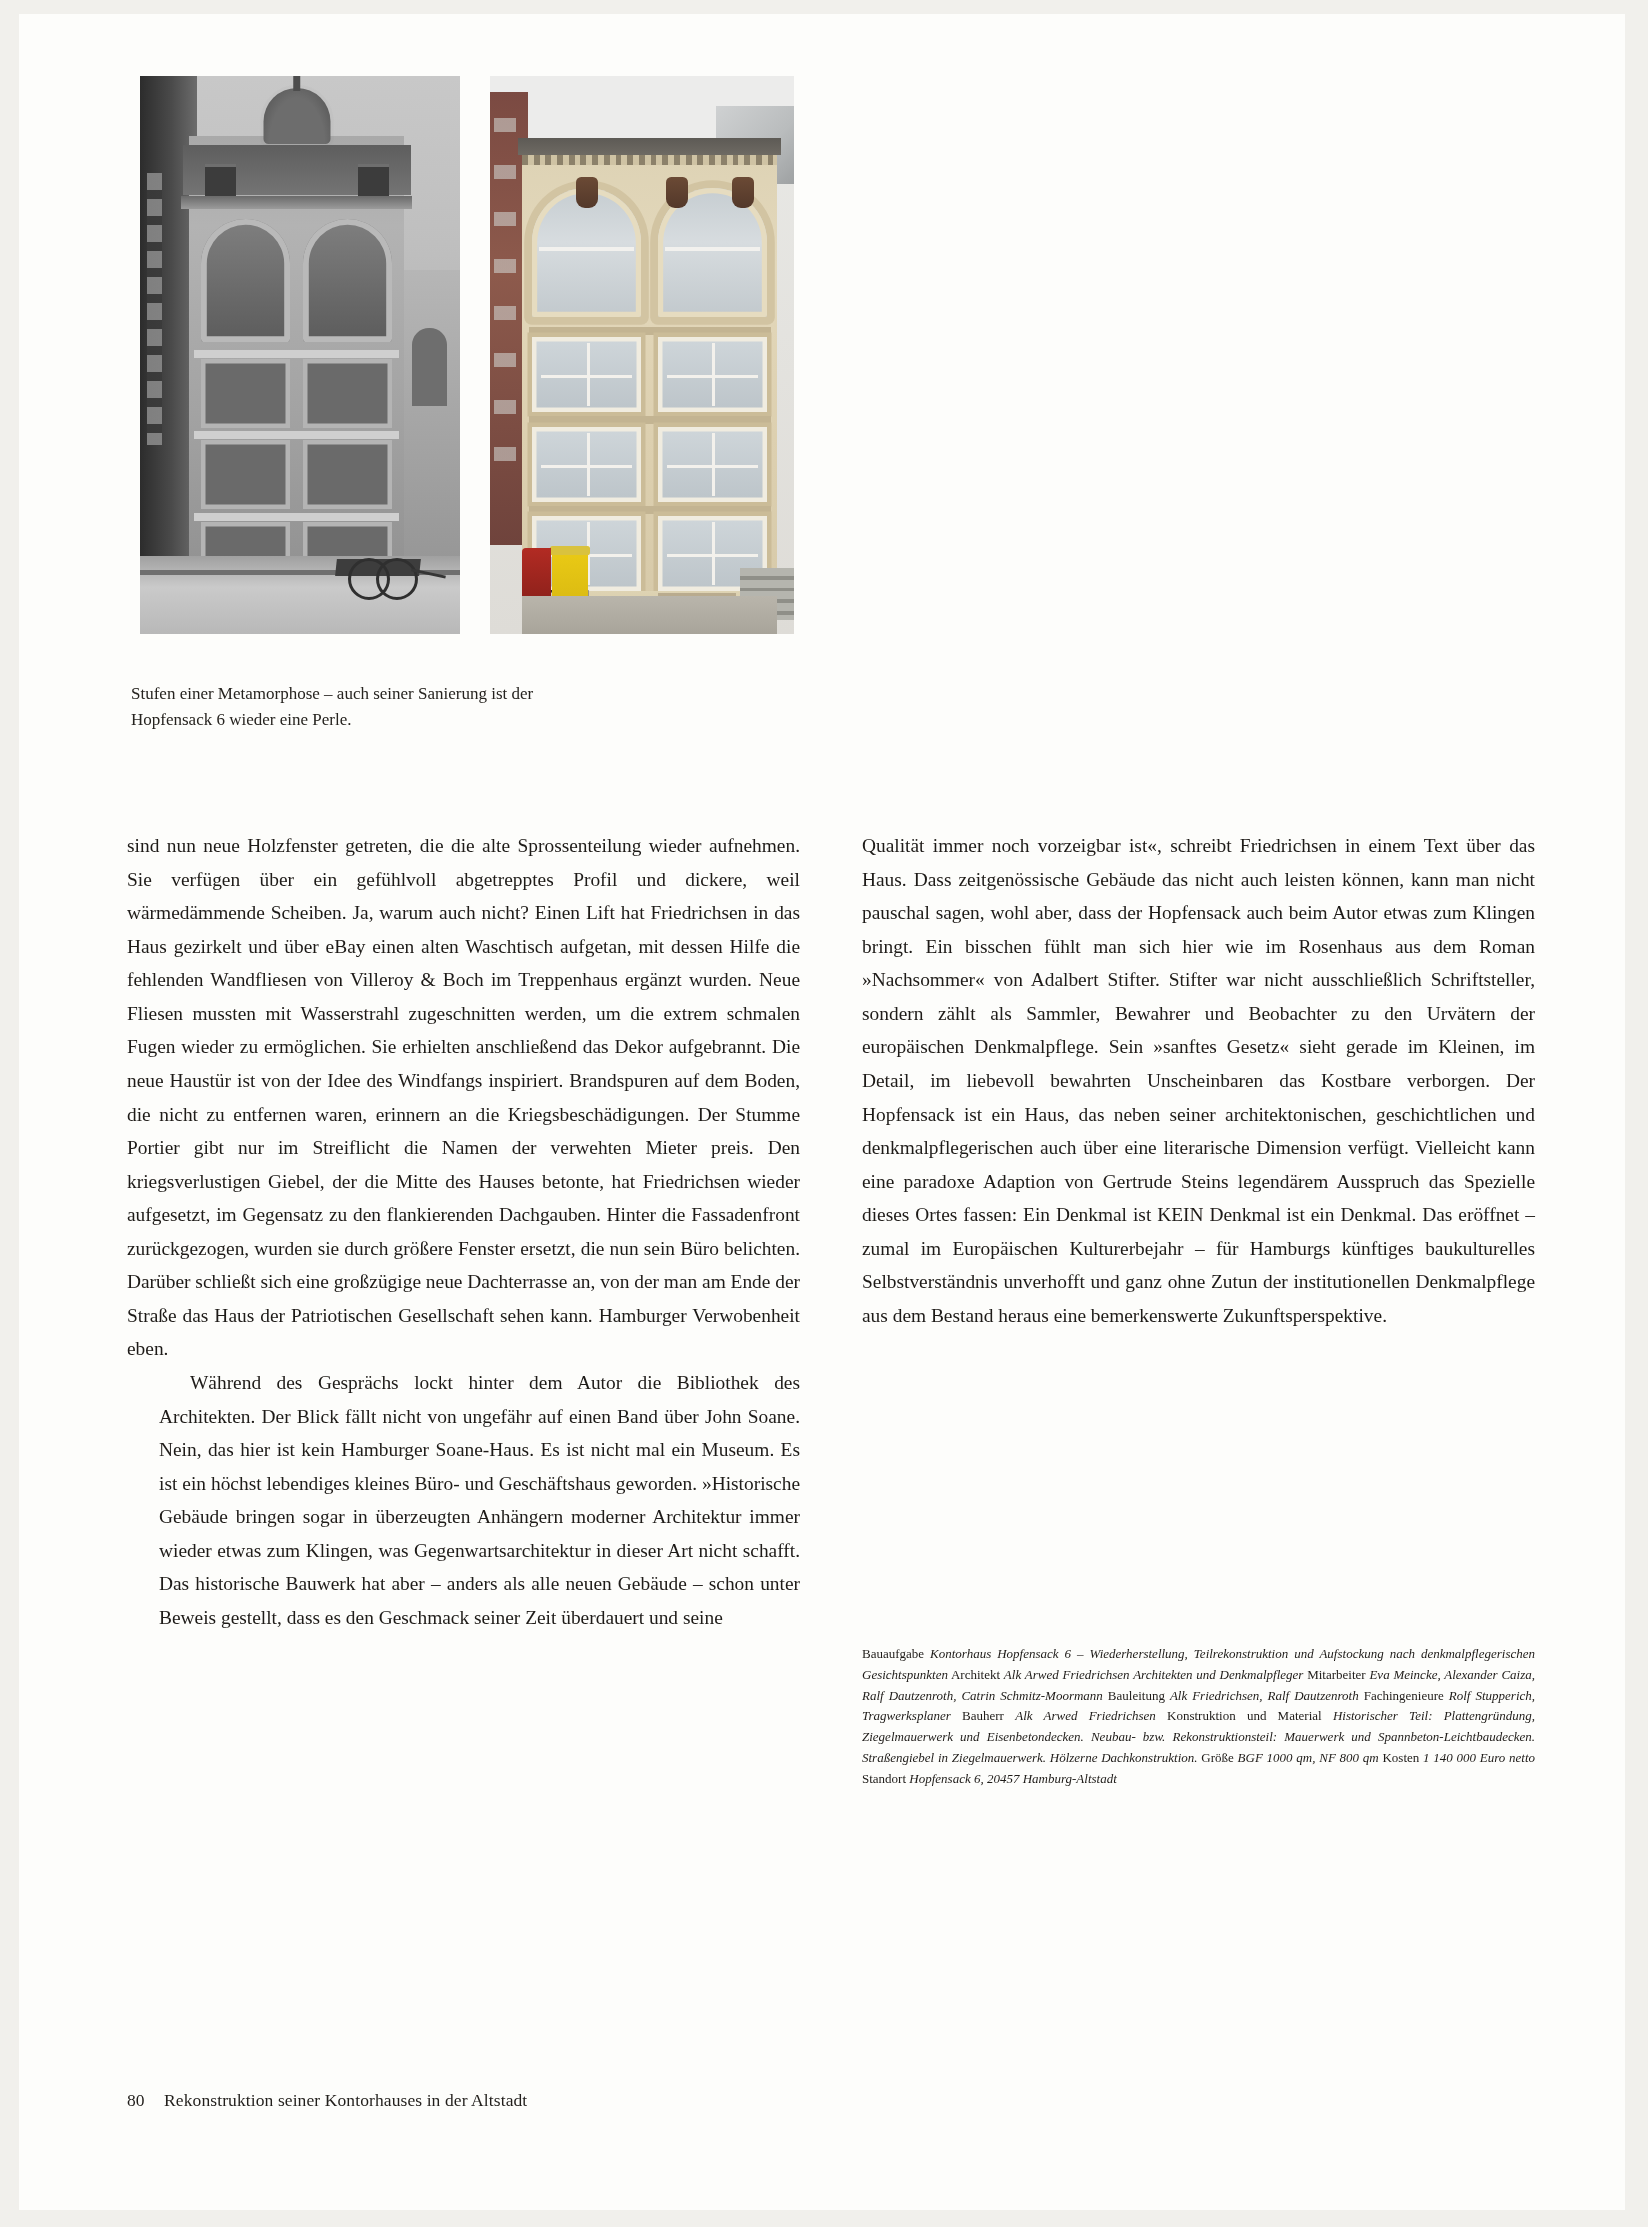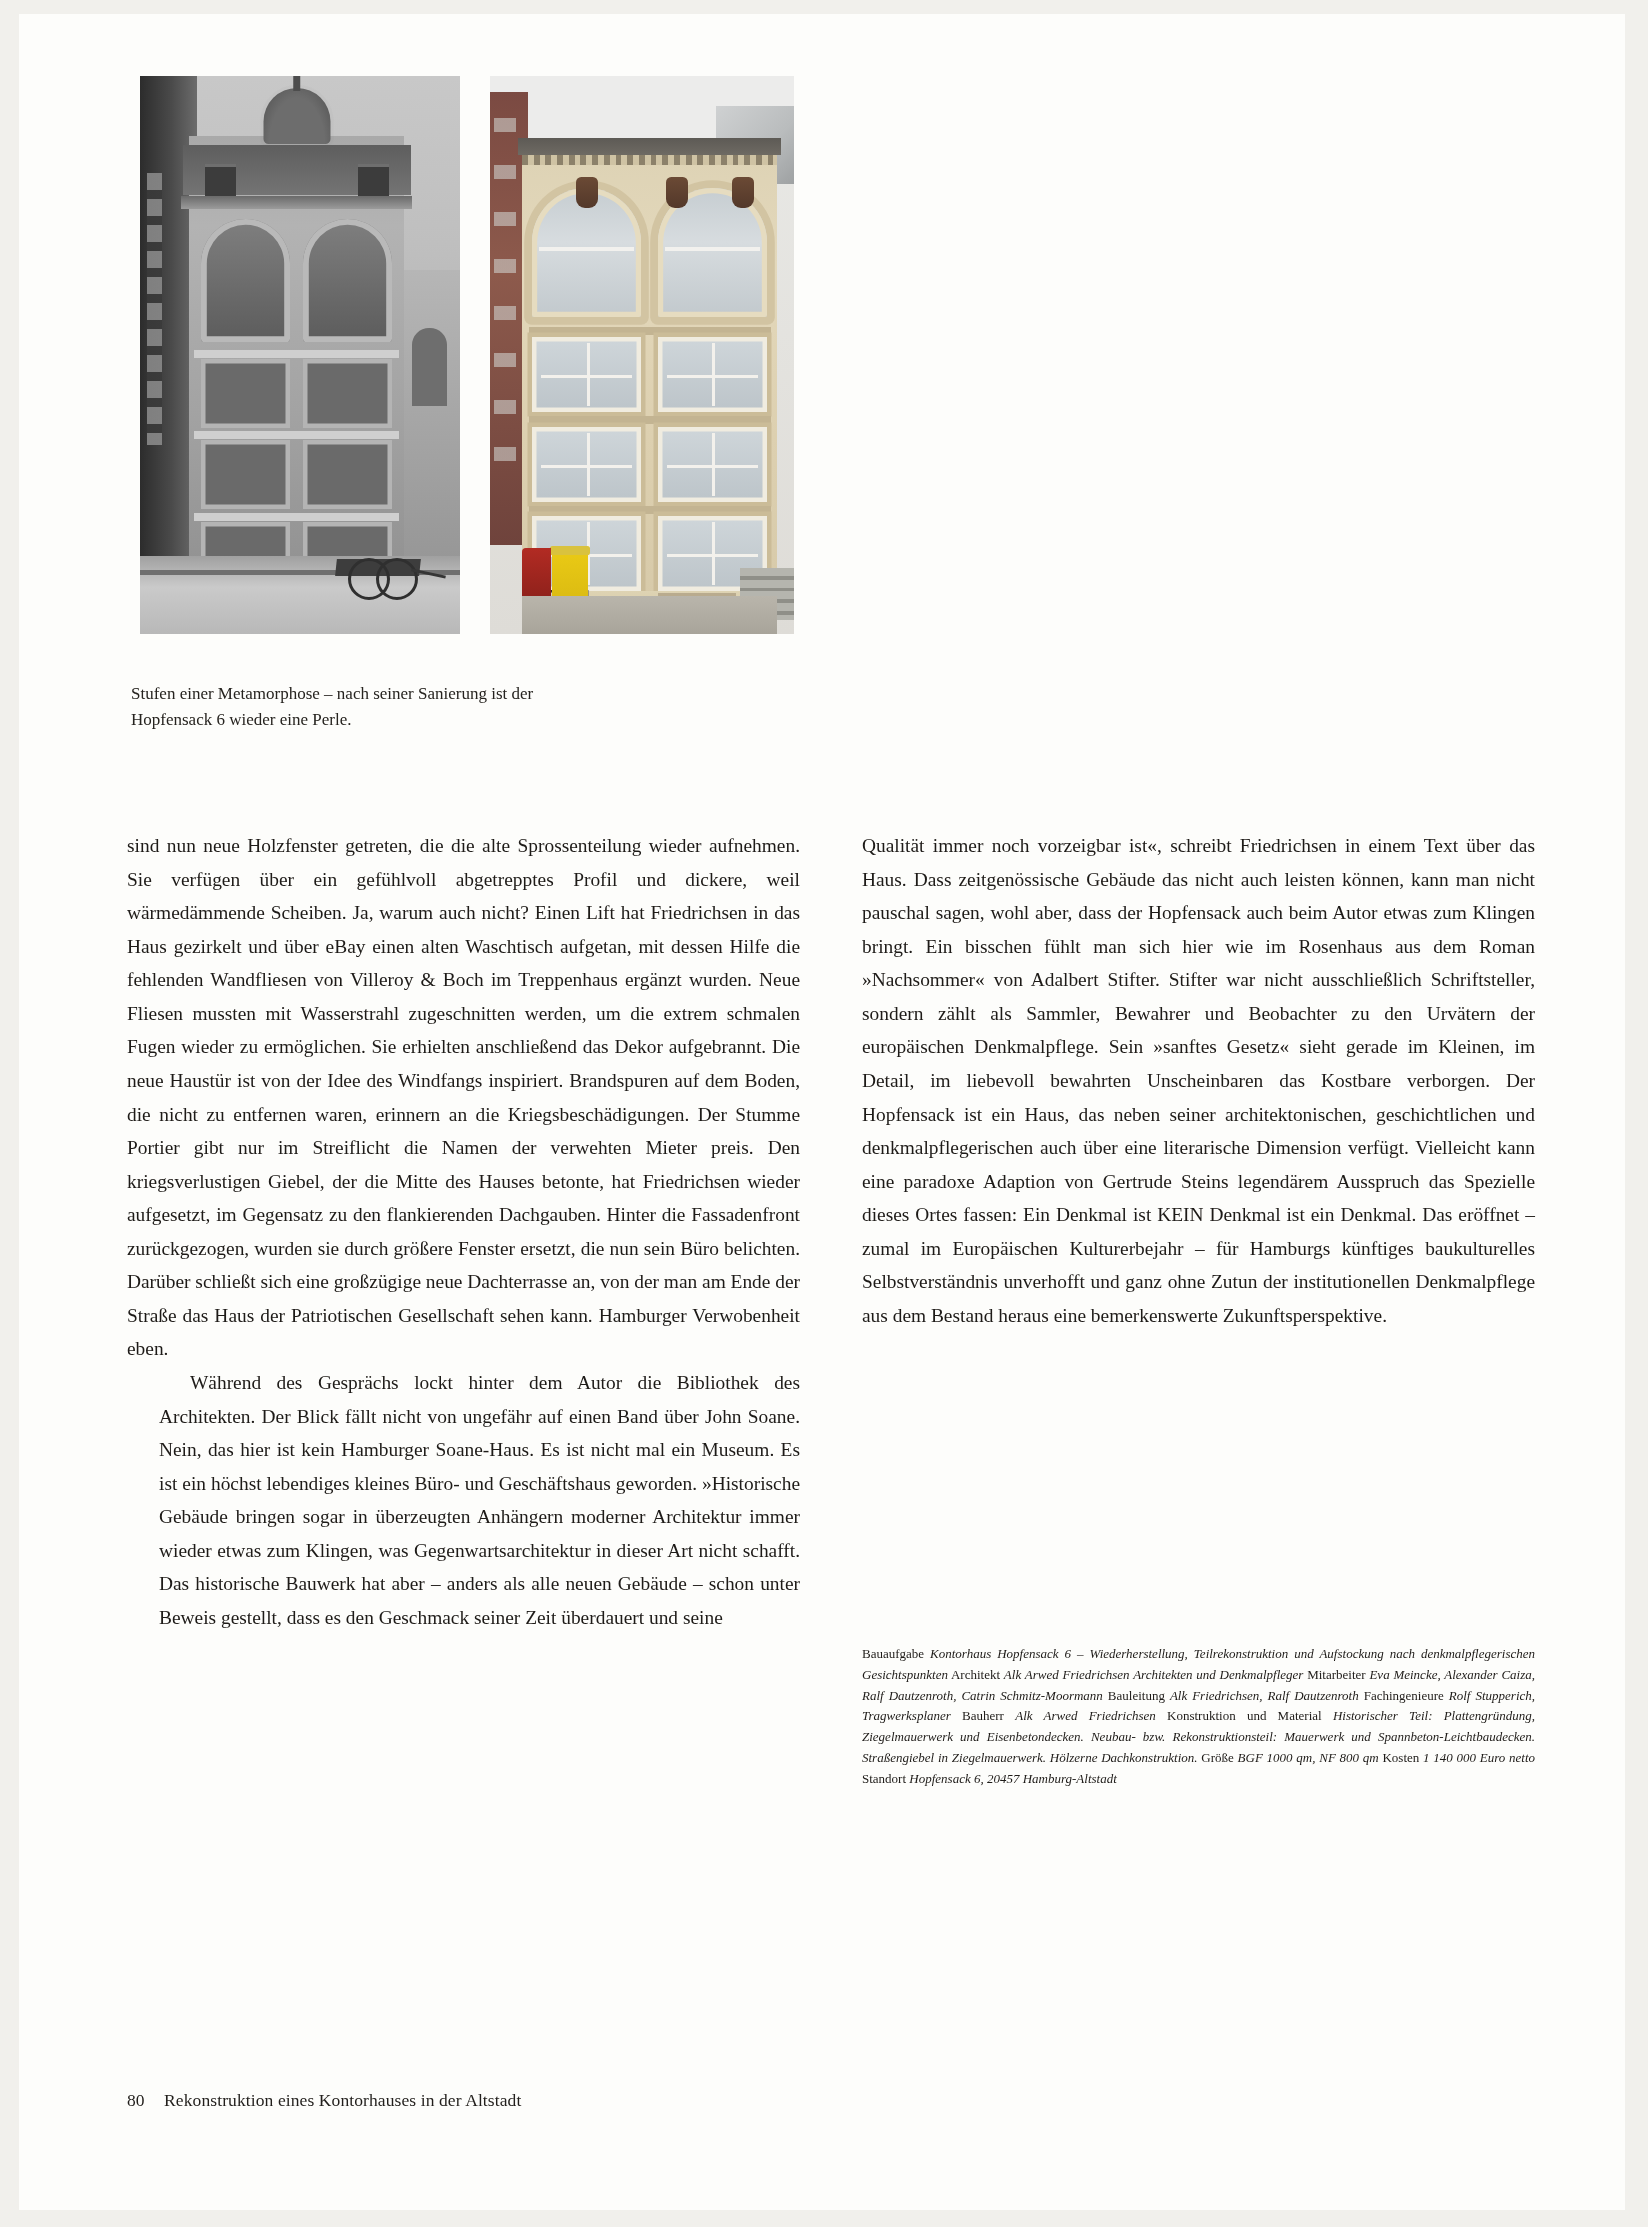--- a/index.html
+++ b/index.html
@@ -383,21 +383,21 @@
             <div class="cc-crate"></div>
             <div class="cc-redcar"></div>
             <div class="cc-pavement"></div>
           </div>
         </div>
       </div>
     </div>
   </div>
 
   <div class="caption">
-    <div>Stufen einer Metamorphose – nach seiner Sanierung ist der</div>
+    <div>Stufen einer Metamorphose – auch seiner Sanierung ist der</div>
     <div>Hopfensack 6 wieder eine Perle.</div>
   </div>
 
   <div class="columns">
 
     <div class="col col-left">
       <p>sind nun neue Holzfenster getreten, die die alte Sprossenteilung wieder aufnehmen. Sie verfügen über ein gefühlvoll abgetrepptes Profil und dickere, weil wärmedämmende Scheiben. Ja, warum auch nicht? Einen Lift hat Friedrichsen in das Haus gezirkelt und über eBay einen alten Waschtisch aufgetan, mit dessen Hilfe die fehlenden Wandfliesen von Villeroy &amp; Boch im Treppenhaus ergänzt wurden. Neue Fliesen mussten mit Wasserstrahl zugeschnitten werden, um die extrem schmalen Fugen wieder zu ermöglichen. Sie erhielten anschließend das Dekor aufgebrannt. Die neue Haustür ist von der Idee des Windfangs inspiriert. Brandspuren auf dem Boden, die nicht zu entfernen waren, erinnern an die Kriegsbeschädigungen. Der Stumme Portier gibt nur im Streiflicht die Namen der verwehten Mieter preis. Den kriegsverlustigen Giebel, der die Mitte des Hauses betonte, hat Friedrichsen wieder aufgesetzt, im Gegensatz zu den flankierenden Dachgauben. Hinter die Fassadenfront zurückgezogen, wurden sie durch größere Fenster ersetzt, die nun sein Büro belichten. Darüber schließt sich eine großzügige neue Dachterrasse an, von der man am Ende der Straße das Haus der Patriotischen Gesellschaft sehen kann. Hamburger Verwobenheit eben.</p>
       <p>Während des Gesprächs lockt hinter dem Autor die Bibliothek des Architekten. Der Blick fällt nicht von ungefähr auf einen Band über John Soane. Nein, das hier ist kein Hamburger Soane-Haus. Es ist nicht mal ein Museum. Es ist ein höchst lebendiges kleines Büro- und Geschäftshaus geworden. »Historische Gebäude bringen sogar in überzeugten Anhängern moderner Architektur immer wieder etwas zum Klingen, was Gegenwartsarchitektur in dieser Art nicht schafft. Das historische Bauwerk hat aber – anders als alle neuen Gebäude – schon unter Beweis gestellt, dass es den Geschmack seiner Zeit überdauert und seine</p>
     </div>
 
@@ -413,17 +413,17 @@
     <span> <span class="lbl">Bauleitung</span> <span class="val">Alk Friedrichsen, Ralf Dautzenroth</span></span>
     <span> <span class="lbl">Fachingenieure</span> <span class="val">Rolf Stupperich, Tragwerksplaner</span></span>
     <span> <span class="lbl">Bauherr</span> <span class="val">Alk Arwed Friedrichsen</span></span>
     <span> <span class="lbl">Konstruktion und Material</span> <span class="val">Historischer Teil: Plattengründung, Ziegelmauerwerk und Eisenbetondecken. Neubau- bzw. Rekonstruktionsteil: Mauerwerk und Spannbeton-Leichtbaudecken. Straßengiebel in Ziegelmauerwerk. Hölzerne Dachkonstruktion.</span></span>
     <span> <span class="lbl">Größe</span> <span class="val">BGF 1000 qm, NF 800 qm</span></span>
     <span> <span class="lbl">Kosten</span> <span class="val">1 140 000 Euro netto</span></span>
     <span> <span class="lbl">Standort</span> <span class="val">Hopfensack 6, 20457 Hamburg-Altstadt</span></span>
   </div>
 
   <div class="folio">
-    <span class="num">80</span><span>Rekonstruktion eines Kontorhauses in der Altstadt</span>
+    <span class="num">80</span><span>Rekonstruktion seiner Kontorhauses in der Altstadt</span>
   </div>
 
 </div>
 
 
 </body></html>

